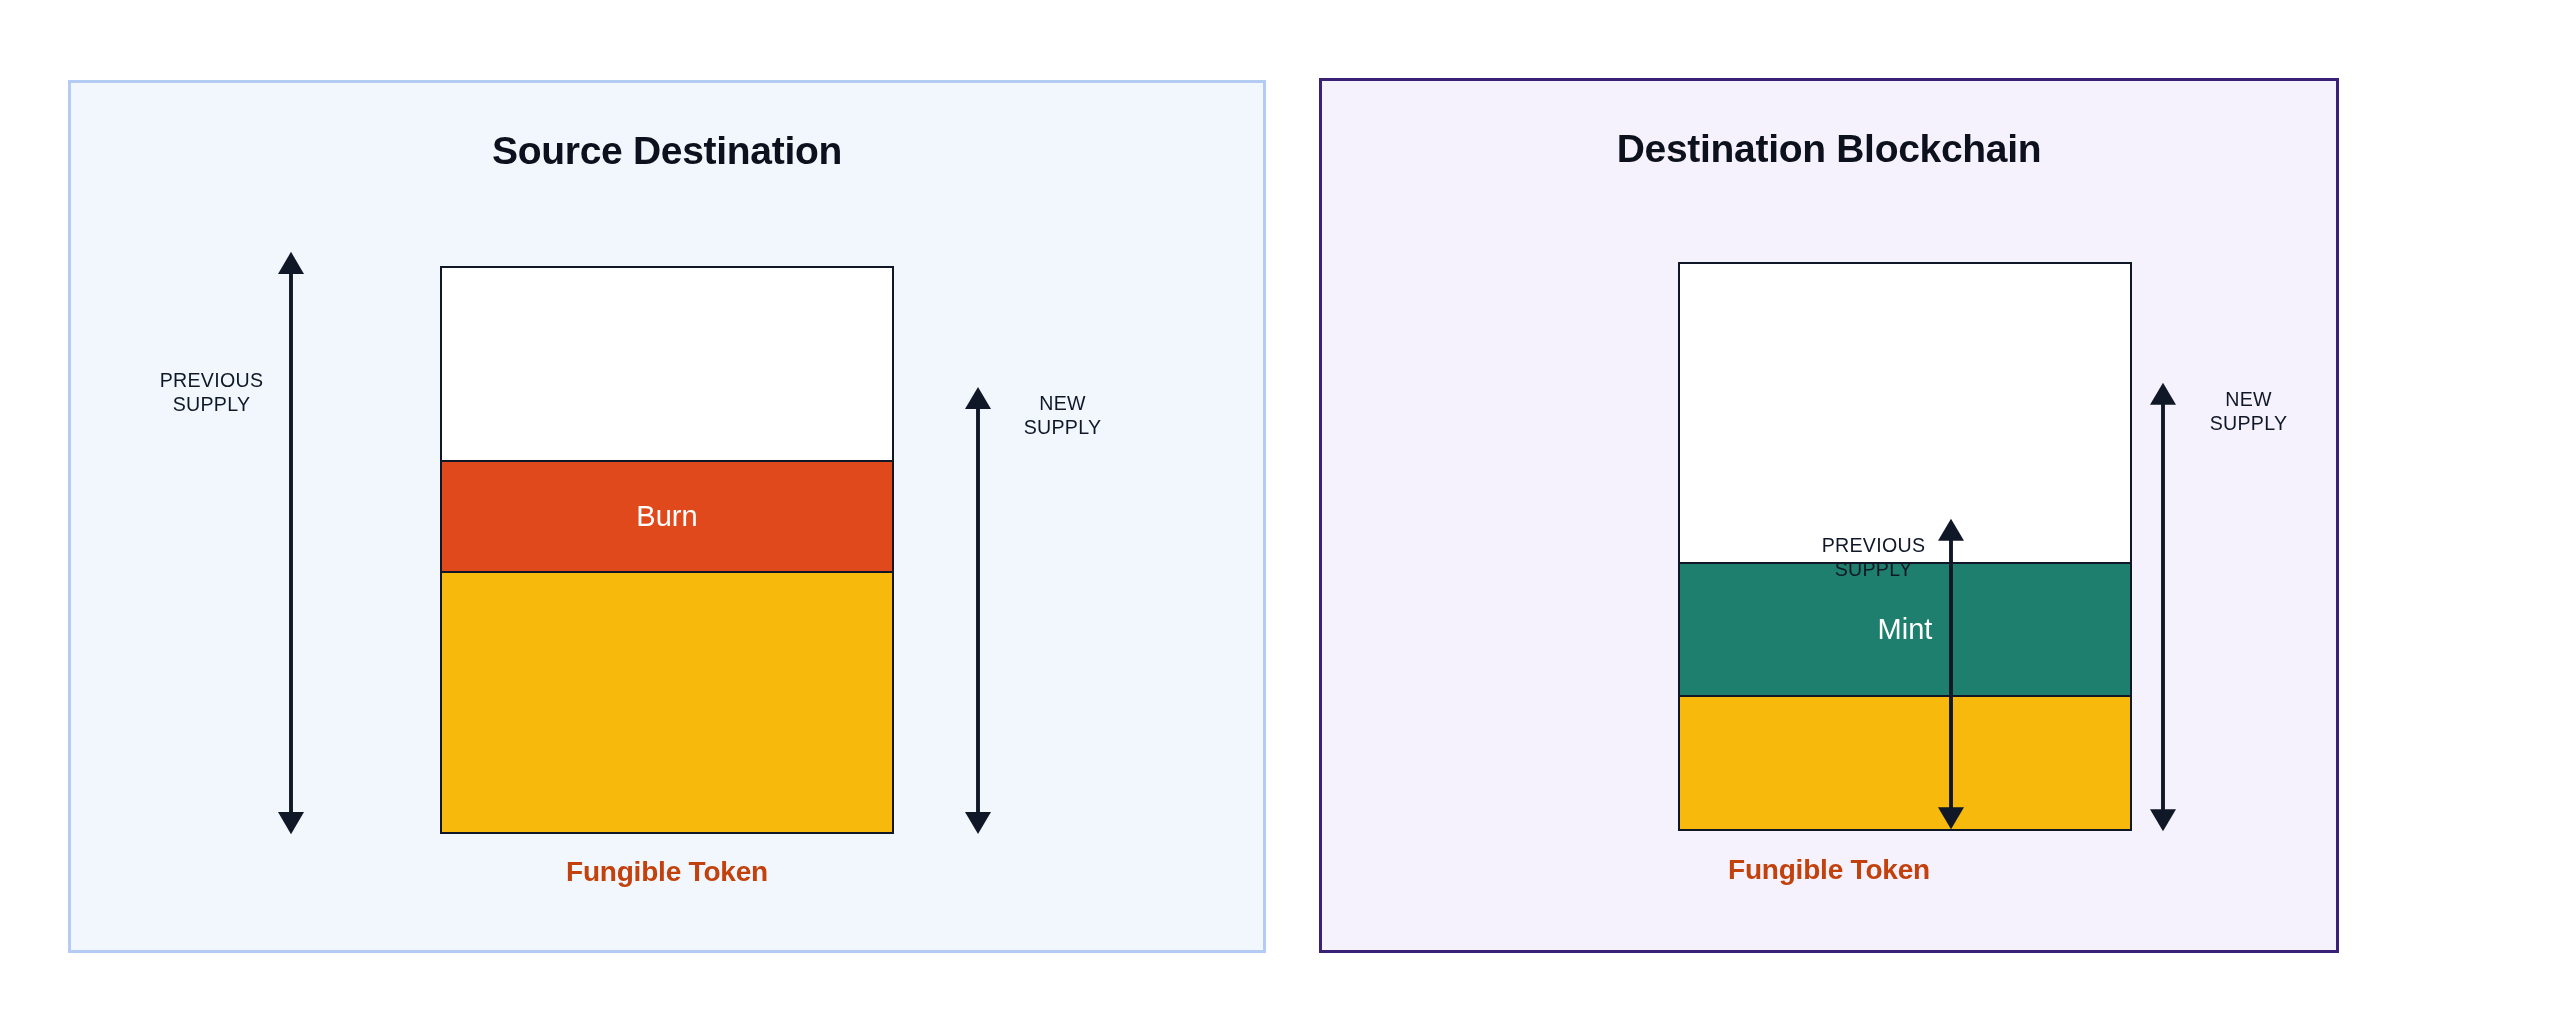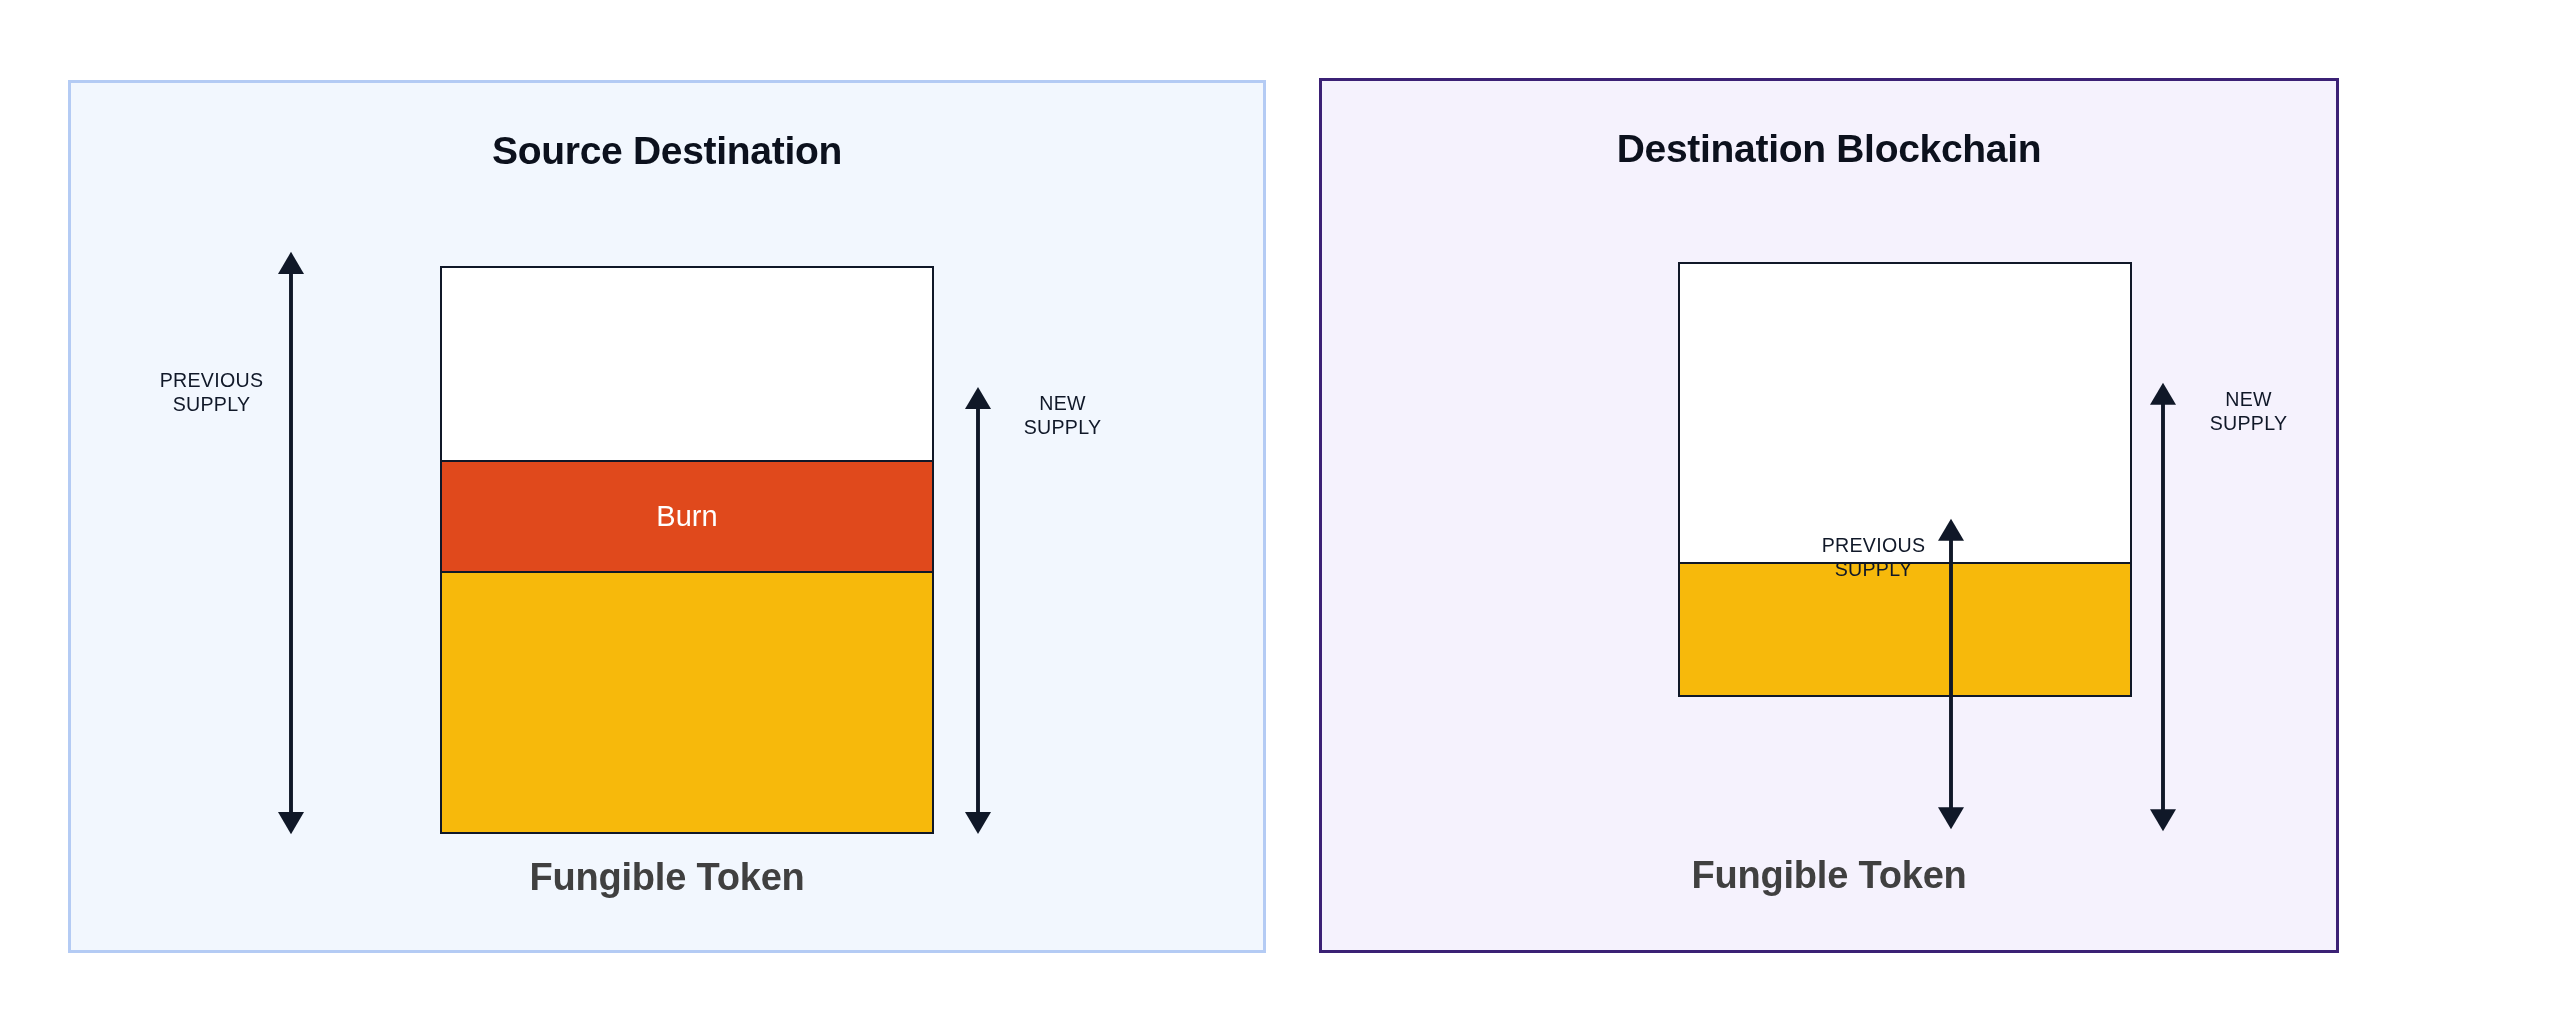--- a/index.html
+++ b/index.html
@@ -59,21 +59,21 @@
   
   .bar {
     position: absolute;
     box-sizing: border-box;
     display: flex;
     flex-direction: column;
   }
   .bar.source-bar {
     left: 369px;
     top: 183px;
-    width: 494px;
+    width: 454px;
     height: 568px;
   }
   .bar.destination-bar {
     left: 356px;
     top: 181px;
     width: 454px;
     height: 569px;
   }
 
   .seg {
@@ -94,23 +94,23 @@
   .seg.burn   { background: #E0491C; }
   .seg.mint   { background: #1F7F6E; }
   .seg.supply { background: #F7B90B; }
 
   
   .bar-caption {
     position: absolute;
     left: 0;
     right: 0;
     text-align: center;
-    font-size: 38px;
+    font-size: 28px;
     font-weight: 700;
-    color: #404040;
+    color: #c2410c;
     letter-spacing: -0.2px;
     white-space: nowrap;
   }
   .panel.source .bar-caption { top: 773px; }
   .panel.destination .bar-caption { top: 773px; }
 
   
   .measure {
     position: absolute;
   }
@@ -182,20 +182,21 @@
 
     <div class="bar-caption">Fungible Token</div>
   </div>
 
   <div class="panel destination">
 
     <div class="panel-title">Destination Blockchain</div>
 
     <div class="bar destination-bar">
       <div class="seg empty" style="flex: 0 0 53%;"></div>
+      <div class="seg mint" style="flex: 0 0 23.5%;">Mint</div>
       <div class="seg supply" style="flex: 0 0 23.5%;"></div>
     </div>
 
     <div class="measure m-dst-prev">
       <svg width="26" height="312" viewBox="0 0 40 478" aria-hidden="true">
         <line x1="20" y1="26" x2="20" y2="452" stroke="#101828" stroke-width="6"></line>
         <polygon points="20,0 40,34 0,34" fill="#101828"></polygon>
         <polygon points="20,478 40,444 0,444" fill="#101828"></polygon>
       </svg>
     </div>

